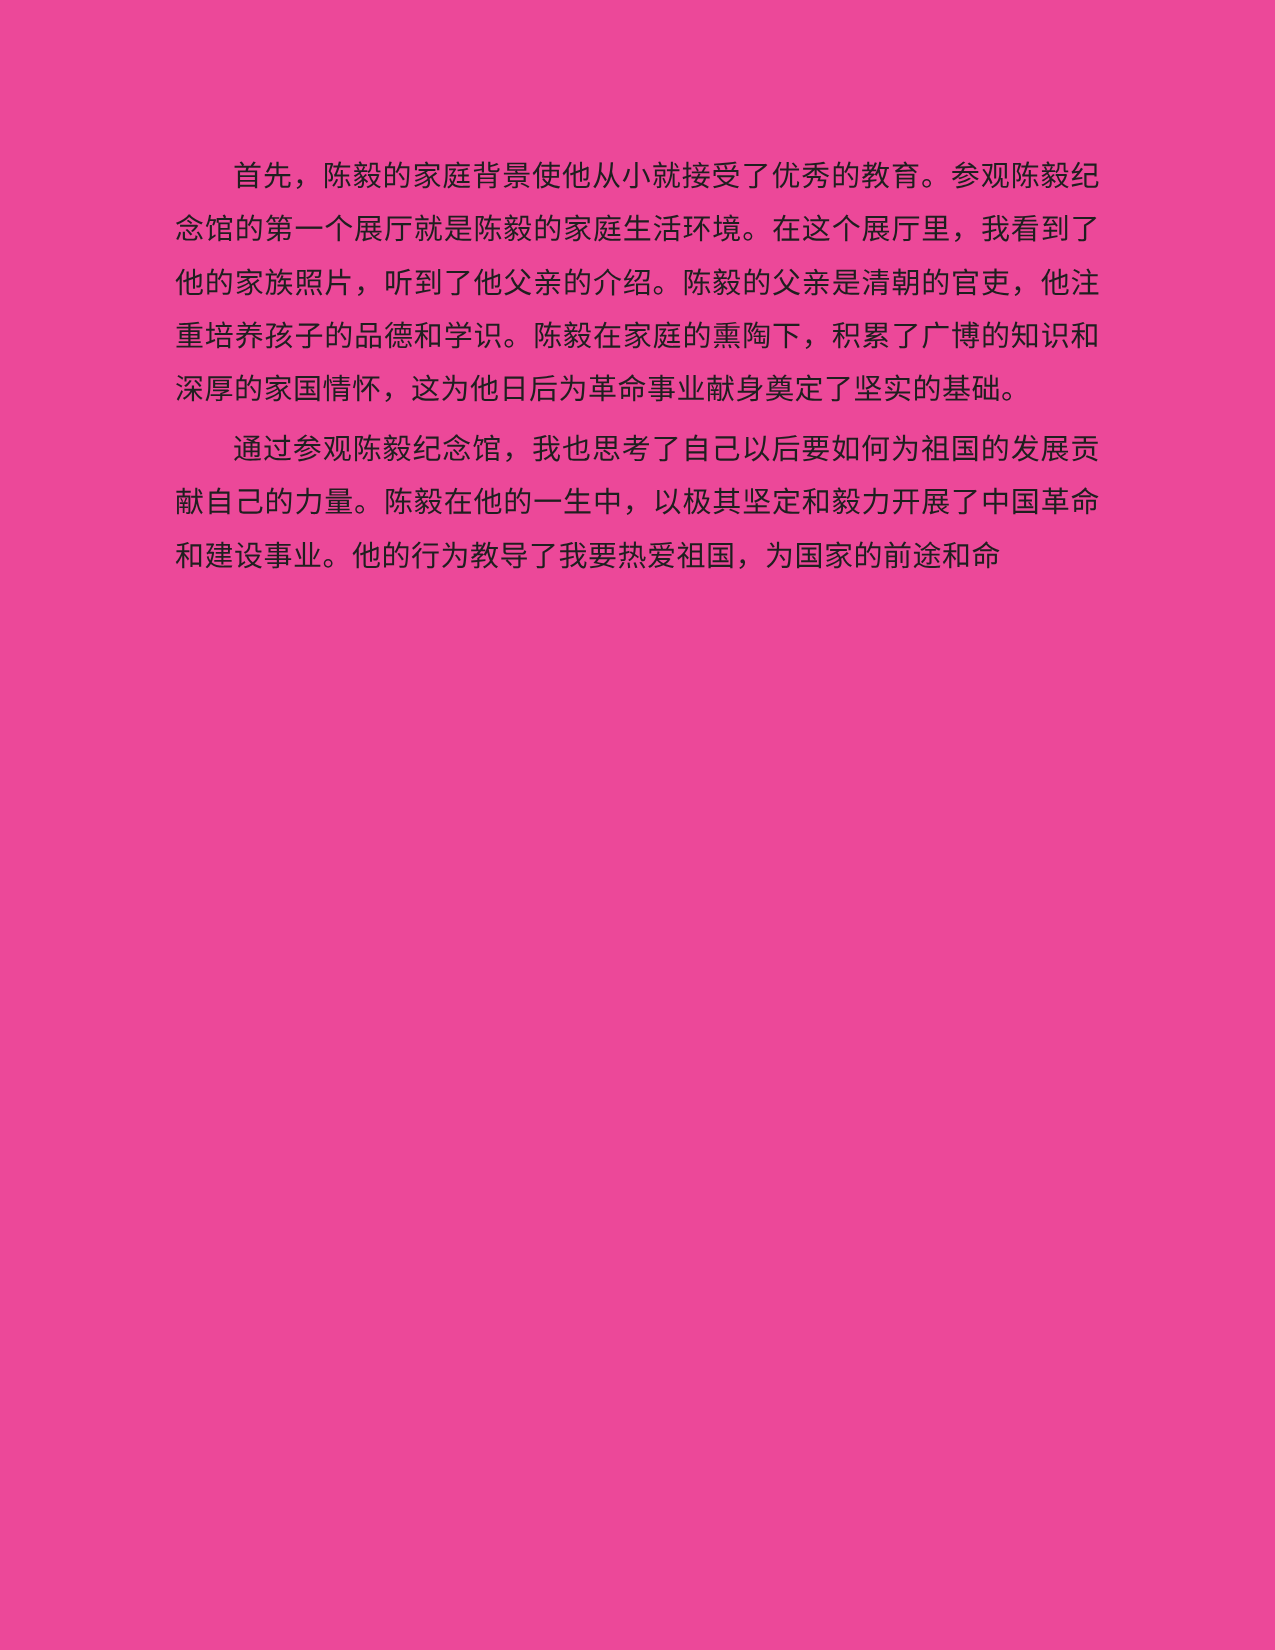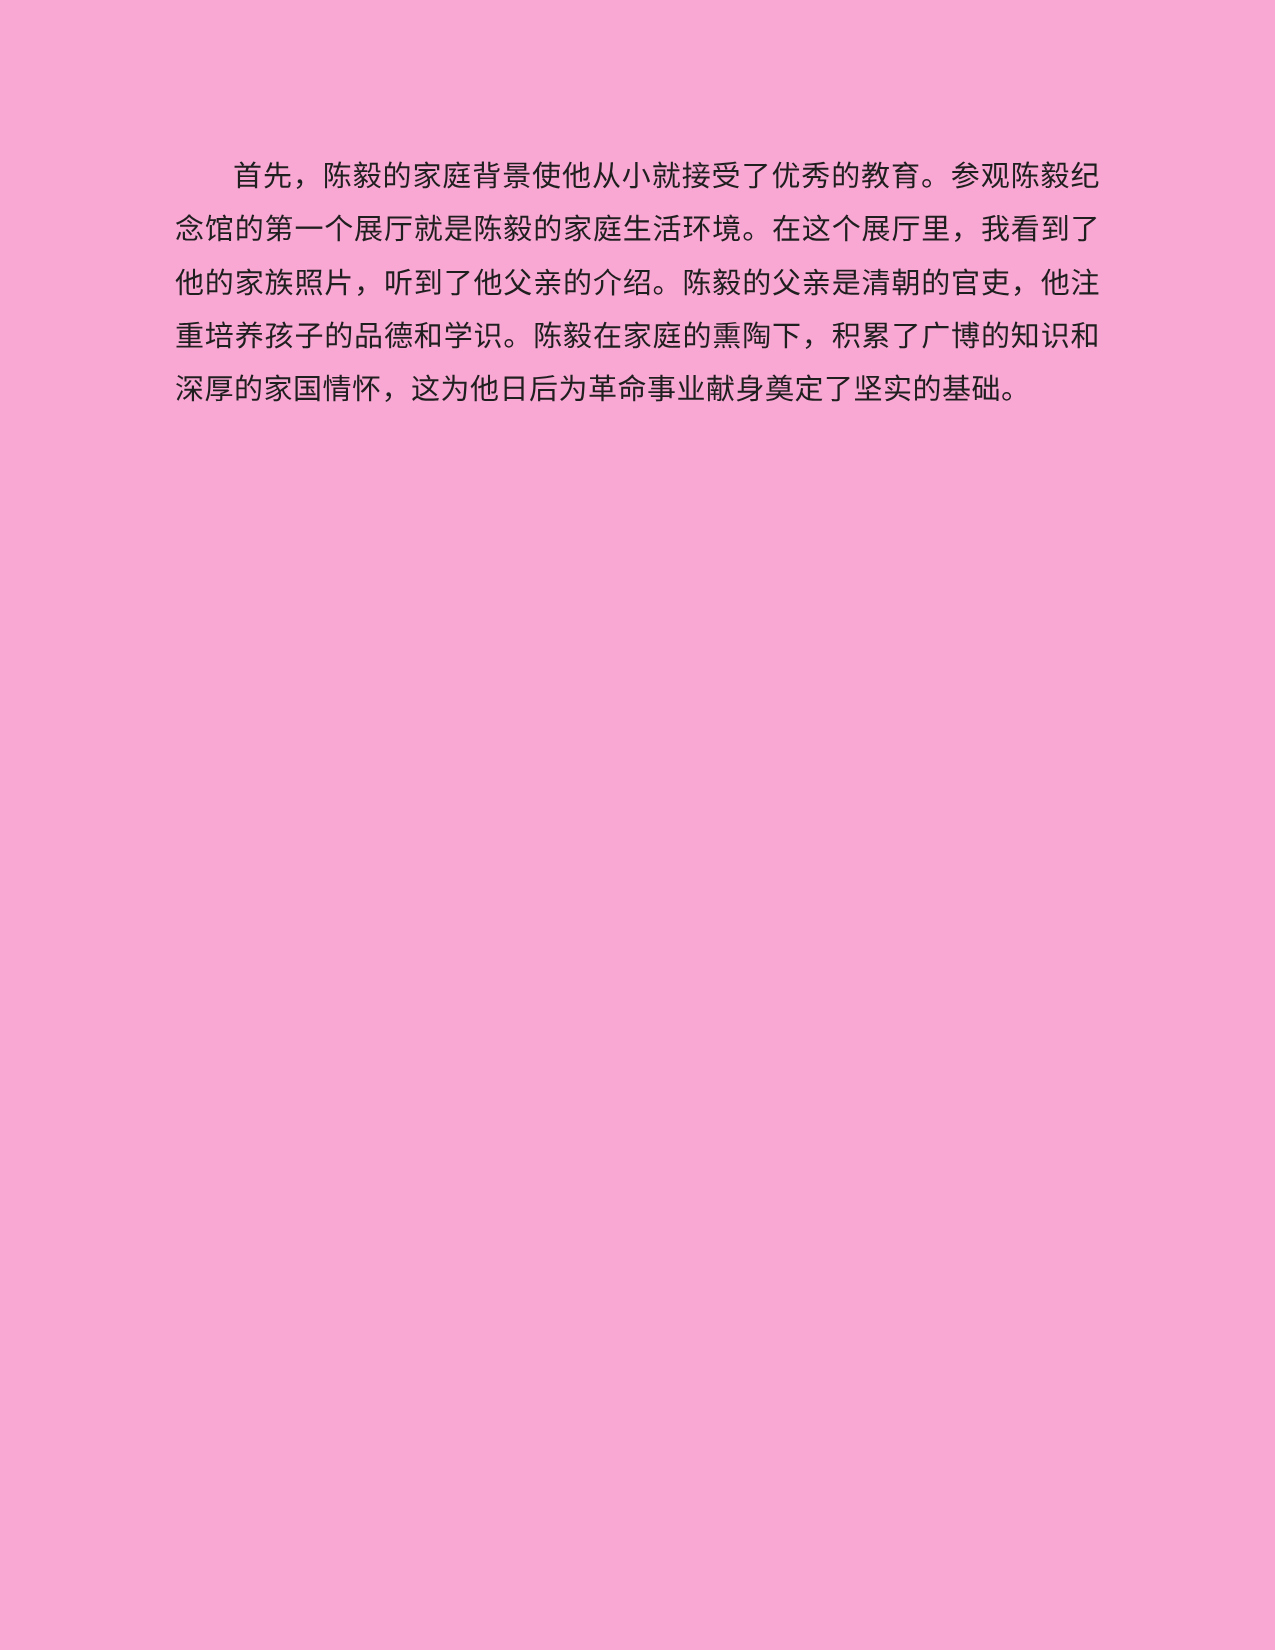--- a/index.html
+++ b/index.html
@@ -11,21 +11,21 @@
   body {
     width: 1275px;
     height: 1650px;
     font-family: "DejaVu Serif", "Liberation Serif", serif;
     color: #1a1a1a;
   }
   .page {
     position: relative;
     width: 1275px;
     height: 1650px;
-    background: #f9a8d4;
+    background: #ec4899;
     box-sizing: border-box;
     padding: 150px 175px 60px 175px;
   }
   .doc-body {
     width: 925px;
   }
   .para {
     margin: 0 0 6px 0;
     text-indent: 2em;
     font-size: 29px;
@@ -37,14 +37,15 @@
     font-family: "DejaVu Serif", "Liberation Serif", serif;
     font-weight: 400;
   }
 </style>
 </head>
 <body>
 
 <div class="page">
   <div class="doc-body">
     <p class="para">首先，陈毅的家庭背景使他从小就接受了优秀的教育。参观陈毅纪念馆的第一个展厅就是陈毅的家庭生活环境。在这个展厅里，我看到了他的家族照片，听到了他父亲的介绍。陈毅的父亲是清朝的官吏，他注重培养孩子的品德和学识。陈毅在家庭的熏陶下，积累了广博的知识和深厚的家国情怀，这为他日后为革命事业献身奠定了坚实的基础。</p>
+    <p class="para">通过参观陈毅纪念馆，我也思考了自己以后要如何为祖国的发展贡献自己的力量。陈毅在他的一生中，以极其坚定和毅力开展了中国革命和建设事业。他的行为教导了我要热爱祖国，为国家的前途和命</p>
   </div>
 </div>
 
 </body></html>

